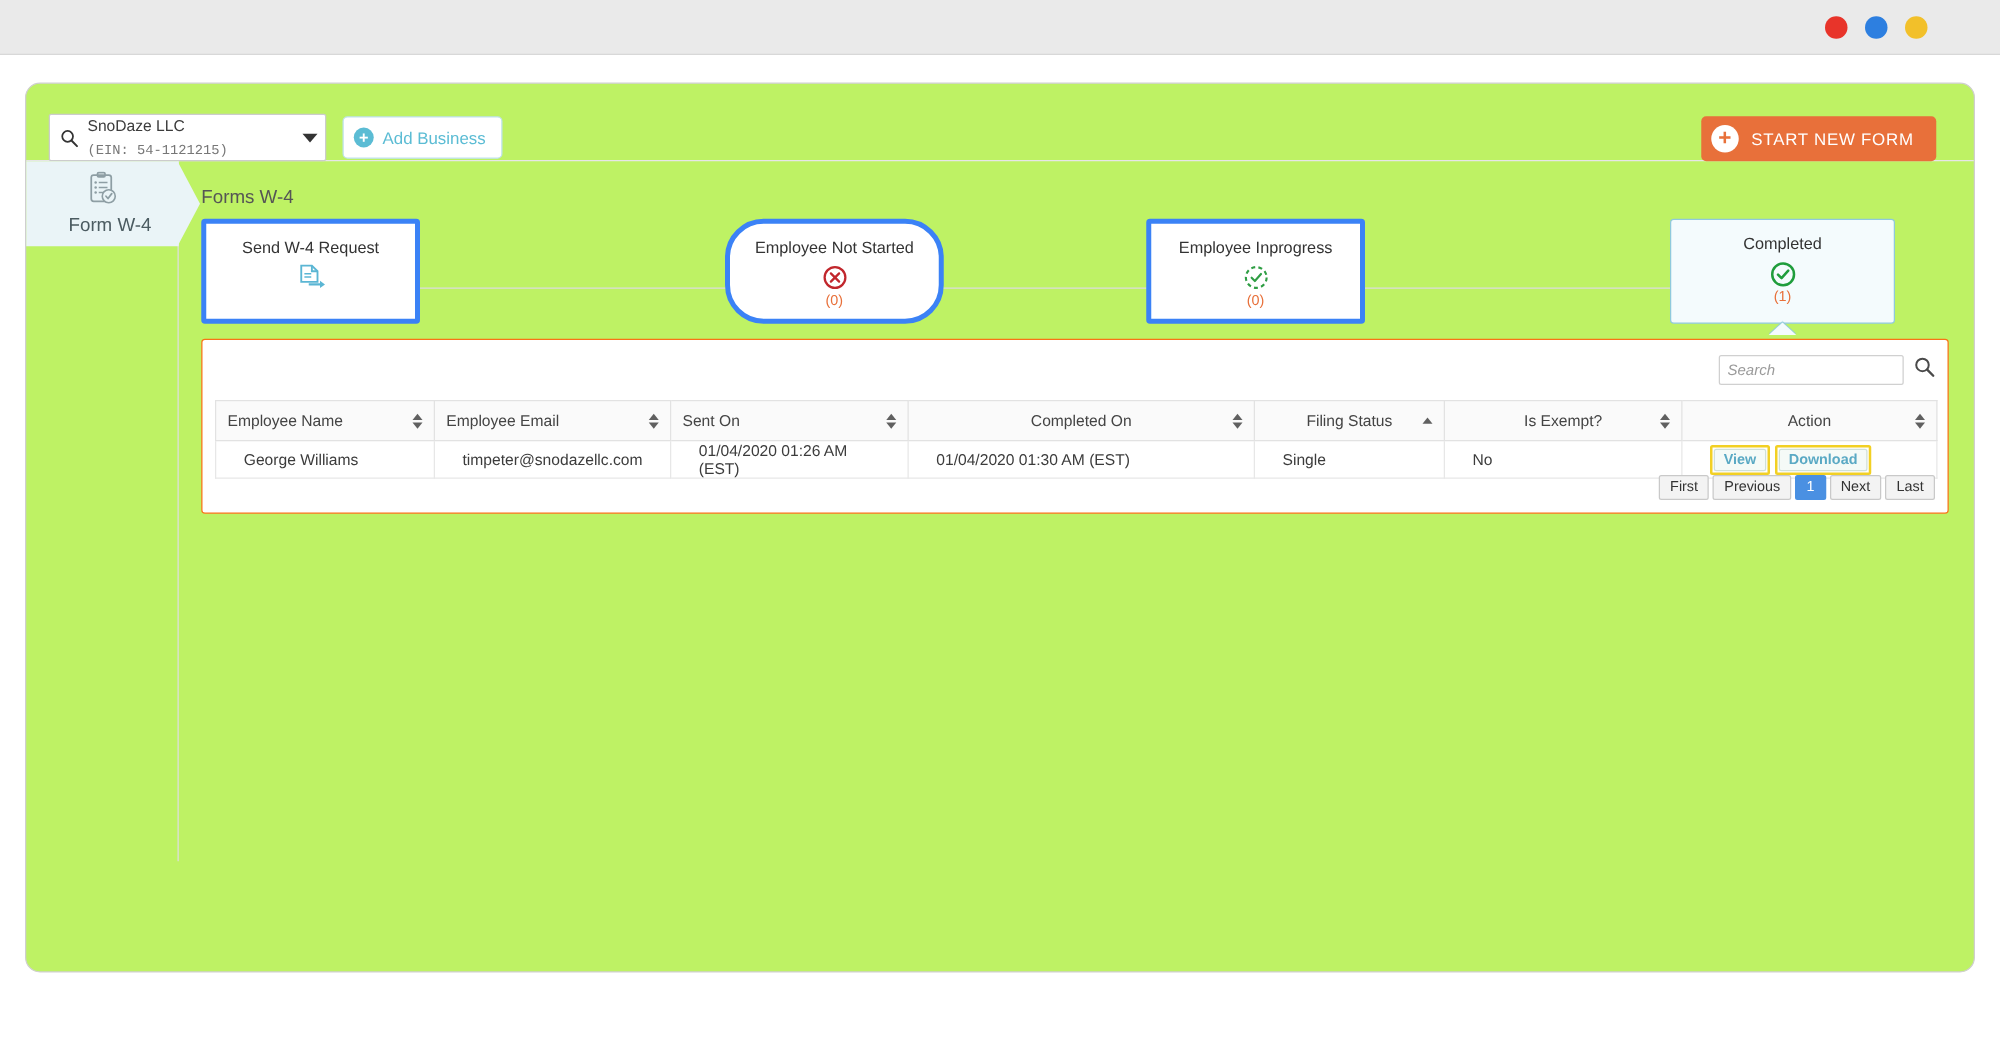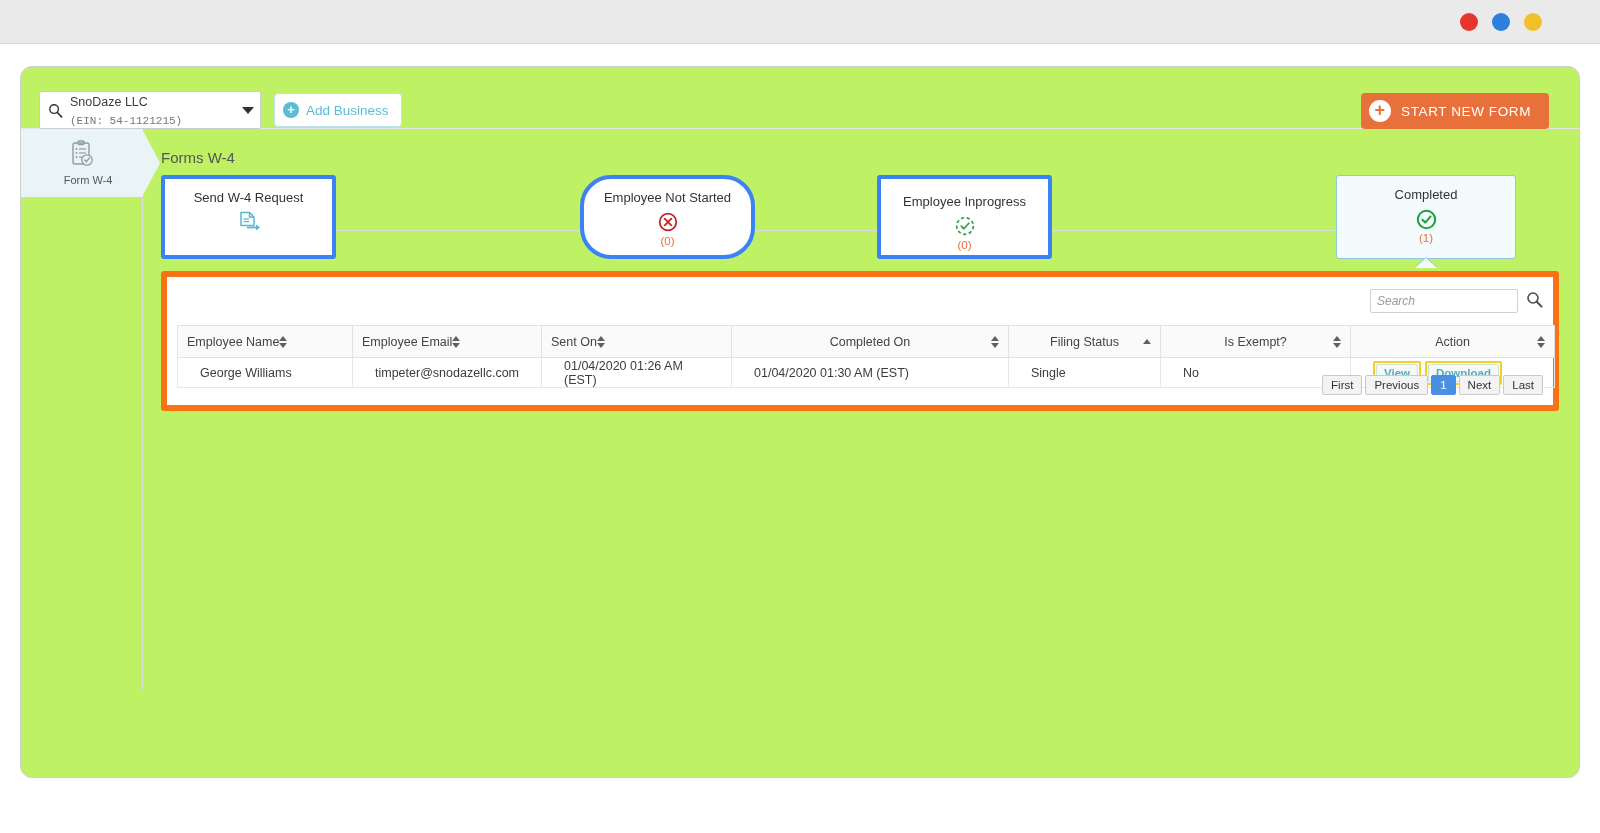--- a/index.html
+++ b/index.html
@@ -110,21 +110,21 @@
     cursor: pointer;
   }
   .nav-tab::after {
     content: "";
     position: absolute; right: -17px; top: 0;
     width: 0; height: 0;
     border-top: 34px solid transparent;
     border-bottom: 34px solid transparent;
     border-left: 18px solid #eaf4f7;
   }
-  .nav-label { font-size: 11px; color: #4b5b61; margin-left: 12px; }
+  .nav-label { font-size: 15px; color: #4b5b61; margin-left: 12px; }
 
   
   .main {
     position: absolute; left: 122px; top: 62px;
     right: 0; bottom: 0;
   }
   .main-title {
     position: absolute; left: 18px; top: 20px;
     font-size: 15px; color: #555;
   }
@@ -141,21 +141,21 @@
   .card {
     position: absolute; top: 0;
     width: 175px; height: 84px;
     background: #ffffff;
     border: 4px solid #3b82f6; border-radius: 3px;
     display: flex; flex-direction: column; align-items: center;
     padding-top: 11px;
   }
   .card.c1 { left: 0; }
   .card.c2 { left: 419px; border-radius: 31px; }
-  .card.c3 { left: 716px; justify-content: center; }
+  .card.c3 { left: 756px; }
   .card.c4 {
     left: 1175px; width: 180px;
     background: #f4fbfd; border: 1px solid #8fc9dc;
   }
   .card-title { font-size: 13px; color: #333; }
   .card-icon  { margin-top: 6px; height: 22px; display: flex; align-items: center; }
   .card-count { font-size: 11.5px; color: #e8703a; margin-top: 2px; }
   .card-caret {
     position: absolute; left: 50%; bottom: -10px;
     transform: translateX(-50%);
@@ -164,21 +164,21 @@
     border-right: 11px solid transparent;
     border-bottom: 10px solid #f4fbfd;
     filter: drop-shadow(0 -1px 0 #8fc9dc);
   }
 
   
   .panel {
     position: absolute; left: 18px; top: 142px;
     width: 1398px; height: 140px;
     background: #fff;
-    border: 6px solid #f97316; border-radius: 3px;
+    border: 1px solid #f97316; border-radius: 3px;
   }
   .search-row {
     position: absolute; right: 10px; top: 12px;
     display: flex; align-items: center; gap: 8px;
   }
   .search-input {
     width: 148px; height: 24px;
     border: 1px solid #d0d0d0; border-radius: 2px;
     padding: 0 6px;
     font-family: "Liberation Sans", sans-serif;
@@ -198,21 +198,21 @@
     height: 32px; padding: 0 9px;
     font-weight: normal; color: #444;
     white-space: nowrap;
   }
   table.grid td {
     border: 1px solid #e7e7e7;
     height: 30px; padding: 0 22px;
     color: #3c3c3c;
   }
   .th-inner { display: flex; align-items: center; width: 100%; }
-  .th-inner.left  { justify-content: flex-start; }
+  .th-inner.left  { justify-content: space-between; }
   .th-inner.center{ justify-content: center; position: relative; }
   .th-inner.center .sort { position: absolute; right: 0; }
   .sort { display: inline-flex; flex-direction: column; gap: 2px; line-height: 0; }
   .ar-up {
     width:0;height:0;border-left:4px solid transparent;border-right:4px solid transparent;
     border-bottom:5px solid #606060;
   }
   .ar-dn {
     width:0;height:0;border-left:4px solid transparent;border-right:4px solid transparent;
     border-top:5px solid #606060;

